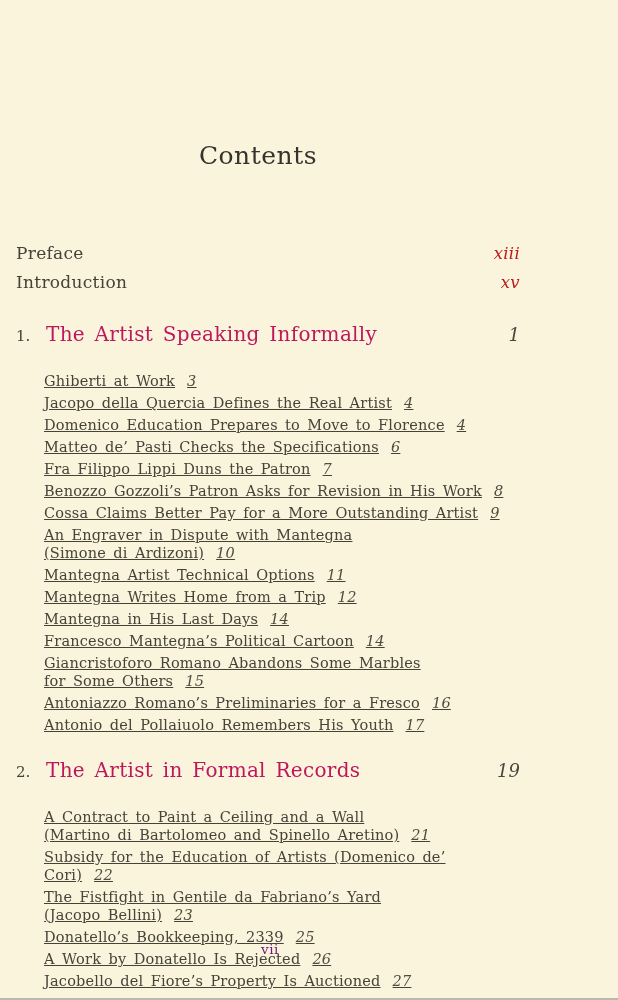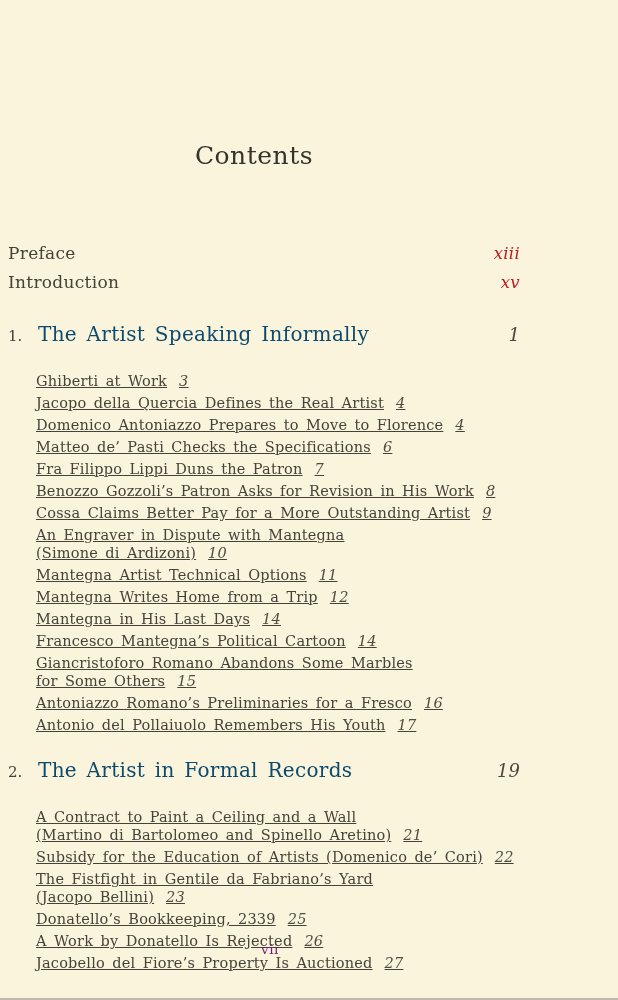--- a/index.html
+++ b/index.html
@@ -4,40 +4,40 @@
 <style>
   html, body { margin: 0; padding: 0; }
   body {
     width: 618px; height: 1000px;
     background: #faf4dc;
     font-family: "DejaVu Serif", "Liberation Serif", serif;
     color: #454238;
     position: relative;
     overflow: hidden;
   }
-  .page { padding: 141px 98px 0 8px; }
+  .page { padding: 141px 98px 0 16px; }
 
   .title {
     line-height: 30px;
     font-size: 25px;
     letter-spacing: 0.5px;
     color: #35342c;
     text-align: center;
     padding-right: 20px;
   }
 
   .front-matter { margin-top: 63px; font-size: 17px; }
   .fm-row { display: flex; align-items: flex-end; height: 29px; letter-spacing: 0.3px; }
   .fm-page { margin-left: auto; font-style: italic; font-size: 16.5px; color: #b91c1c; }
 
   .section-1 { margin-top: 30px; }
   .section-2 { margin-top: 24px; }
   .section-heading { display: flex; align-items: baseline; line-height: 24px; }
   .sec-num { width: 30px; font-size: 15px; color: #45423a; }
-  .sec-title { font-size: 20px; letter-spacing: 0.3px; word-spacing: 3px; color: #0c4a6e; }
+  .sec-title { font-size: 20px; letter-spacing: 0.3px; word-spacing: 3px; color: #be185d; }
   .sec-page { margin-left: auto; font-style: italic; font-size: 18px; color: #4a473c; }
 
   .entries { margin-top: 24px; padding-left: 28px; font-size: 14.5px; text-decoration: underline; }
   .entry { line-height: 18px; margin-bottom: 4px; letter-spacing: 0.2px; word-spacing: 2.5px; color: #46433a; }
   .entry-line { line-height: 18px; }
   .entry-page { font-style: italic; margin-left: 12px; color: #504d40; }
 
   .footer {
     position: absolute; top: 941px; left: 0; width: 540px;
     text-align: center; font-size: 13.5px; letter-spacing: 0.5px; color: #701a75;
@@ -72,21 +72,21 @@
       <span class="sec-page">1</span>
     </div>
     <div class="entries">
       <div class="entry">
         <span>Ghiberti at Work</span><span class="entry-page">3</span>
       </div>
       <div class="entry">
         <span>Jacopo della Quercia Defines the Real Artist</span><span class="entry-page">4</span>
       </div>
       <div class="entry">
-        <span>Domenico Antoniazzo Prepares to Move to Florence</span><span class="entry-page">4</span>
+        <span>Domenico Education Prepares to Move to Florence</span><span class="entry-page">4</span>
       </div>
       <div class="entry">
         <span>Matteo de’ Pasti Checks the Specifications</span><span class="entry-page">6</span>
       </div>
       <div class="entry">
         <span>Fra Filippo Lippi Duns the Patron</span><span class="entry-page">7</span>
       </div>
       <div class="entry">
         <span>Benozzo Gozzoli’s Patron Asks for Revision in His Work</span><span class="entry-page">8</span>
       </div>

